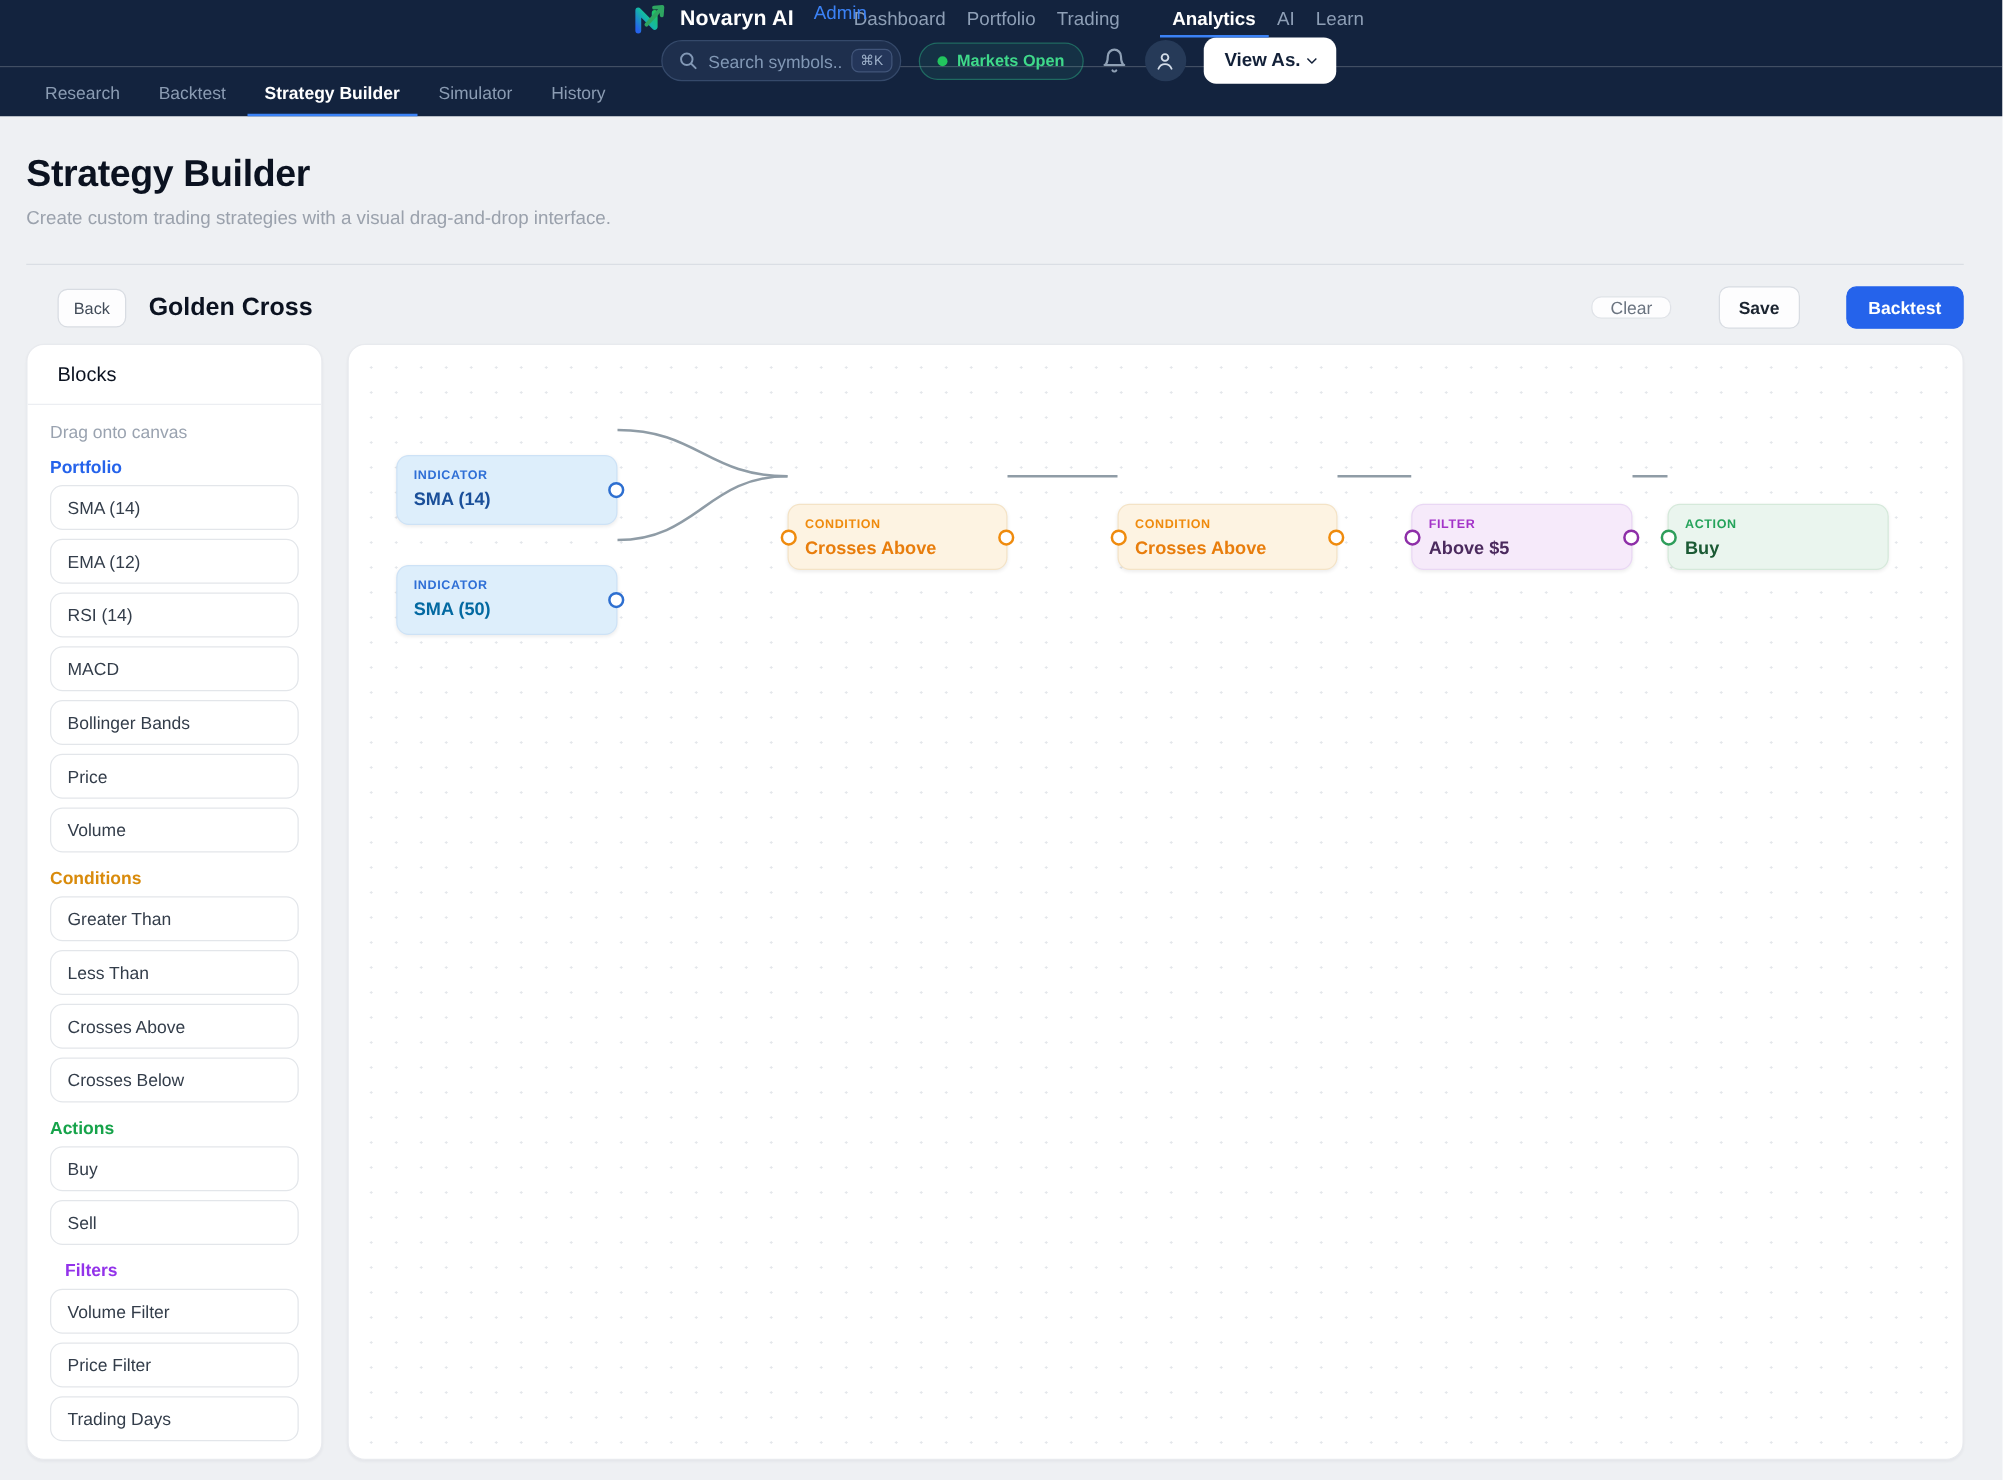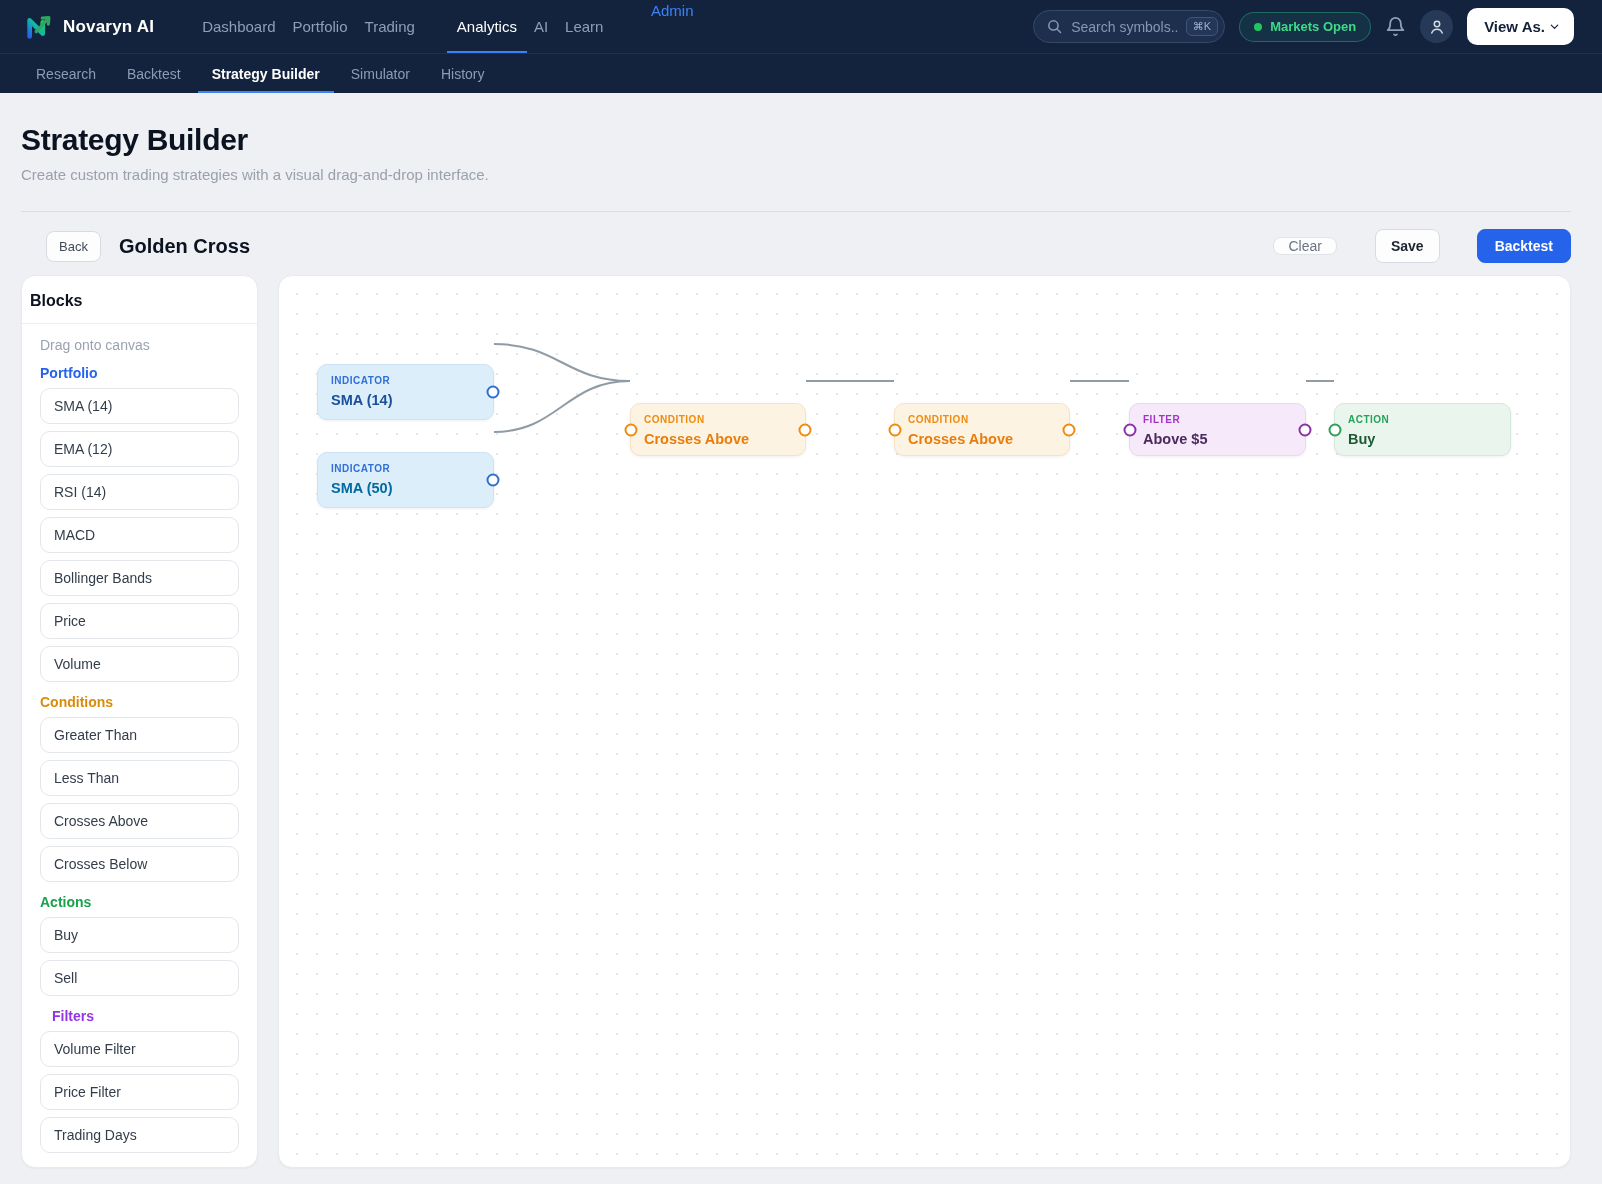--- a/index.html
+++ b/index.html
@@ -1,28 +1,28 @@
 <!DOCTYPE html>
 <html><head>
 <meta charset="utf-8">
 <style>
   * { margin:0; padding:0; box-sizing:border-box; }
   html,body { width:1602px; height:1184px; overflow:hidden; }
   body { font-family:"Liberation Sans", sans-serif; background:#eef0f3; color:#0b1220; }
 
   
   .navbar { position:relative; height:53px; background:#13233e; display:flex; align-items:center;
-            justify-content:space-between; padding:0 28px 0 24px; }
+            justify-content:space-between; padding:0 28px 0 24px;flex-direction:column; }
   .nav-left { display:flex; align-items:center; height:100%; }
   .logo { width:30px; height:30px; display:inline-flex; margin-right:9px; }
   .brand { color:#ffffff; font-size:17px; font-weight:700; letter-spacing:.2px; }
   .main-nav { display:flex; align-items:center; height:100%; margin-left:46px; gap:13px; }
   .nav-item { position:relative; display:flex; align-items:center; height:100%; padding:0 2px;
               font-size:15px; color:#8e9fb6; font-weight:500; text-decoration:none; cursor:pointer; }
-  .nav-item.active { color:#ffffff; font-weight:400;margin-left:25px; }
+  .nav-item.active { color:#ffffff; font-weight:700;margin-left:25px; }
   .nav-item.active::after { content:""; position:absolute; left:-8px; right:-8px; bottom:0; height:2px; background:#3b82f6; }
   .admin-link { position:absolute; left:651px; top:2px; font-size:15px; color:#3b82f6; text-decoration:none; cursor:pointer; }
 
   .nav-right { display:flex; align-items:center; gap:14px; }
   .search { display:flex; align-items:center; gap:8px; width:192px; height:33px; padding:0 6px 0 12px;
             background:#1e2f4d; border:1px solid #35496a; border-radius:17px; cursor:text; }
   .search .ph { flex:1; font-size:14px; color:#8298b5; white-space:nowrap; overflow:hidden; }
   .kbd { font-size:11px; color:#9db0c9; border:1px solid #41557a; border-radius:6px; padding:2px 6px; background:#24365a; }
   .market-pill { display:flex; align-items:center; gap:8px; height:30px; padding:0 14px; border-radius:15px;
                  background:rgba(52,211,153,.08); border:1px solid rgba(52,211,153,.35);
@@ -55,21 +55,21 @@
   .strategy-name { margin-left:18px; font-size:20px; font-weight:700; color:#0b1220; }
   .spacer { flex:1; }
   .btn.clear { font-size:14px; color:#6b7480; padding:0 14px; margin-right:13px; border-color:#e0e3e8; }
   .btn.save { font-size:14px; color:#1b2430; font-weight:600; padding:8px 15px; margin-right:12px; }
   .btn.primary { font-size:14px; color:#ffffff; font-weight:600; background:#2563eb; border:1px solid #2563eb; padding:8px 17px; }
 
   
   .workspace { display:flex; gap:20px; margin-top:12px; height:893px; }
   .card { background:#ffffff; border:1px solid #e8eaee; border-radius:14px; box-shadow:0 1px 2px rgba(16,24,40,.04); }
   .blocks-panel { width:237px; flex:none; overflow:hidden; }
-  .panel-header { font-size:16px; font-weight:700; color:#0b1220; padding:16px 8px 13px; border-bottom:1px solid #eceef2; }
+  .panel-header { font-size:16px; font-weight:400; color:#0b1220; padding:16px 24px 13px; border-bottom:1px solid #eceef2; }
   .panel-body { padding:13px 18px 16px; }
   .hint { font-size:14px; color:#9aa3b0; margin-bottom:4px; }
   .section-label { font-size:14px; font-weight:700; margin:12px 0 7px; }
   .block-item { border:1px solid #e3e6ea; border-radius:10px; background:#ffffff; padding:9px 13px;
                 font-size:14px; color:#333d4a; margin-bottom:7px; cursor:grab; }
 
   .canvas { position:relative; flex:1; overflow:hidden;
             background-color:#ffffff;
             background-image:radial-gradient(circle, #e4e7eb 1.1px, transparent 1.1px);
             background-size:20px 20px; background-position:8px 8px; }

